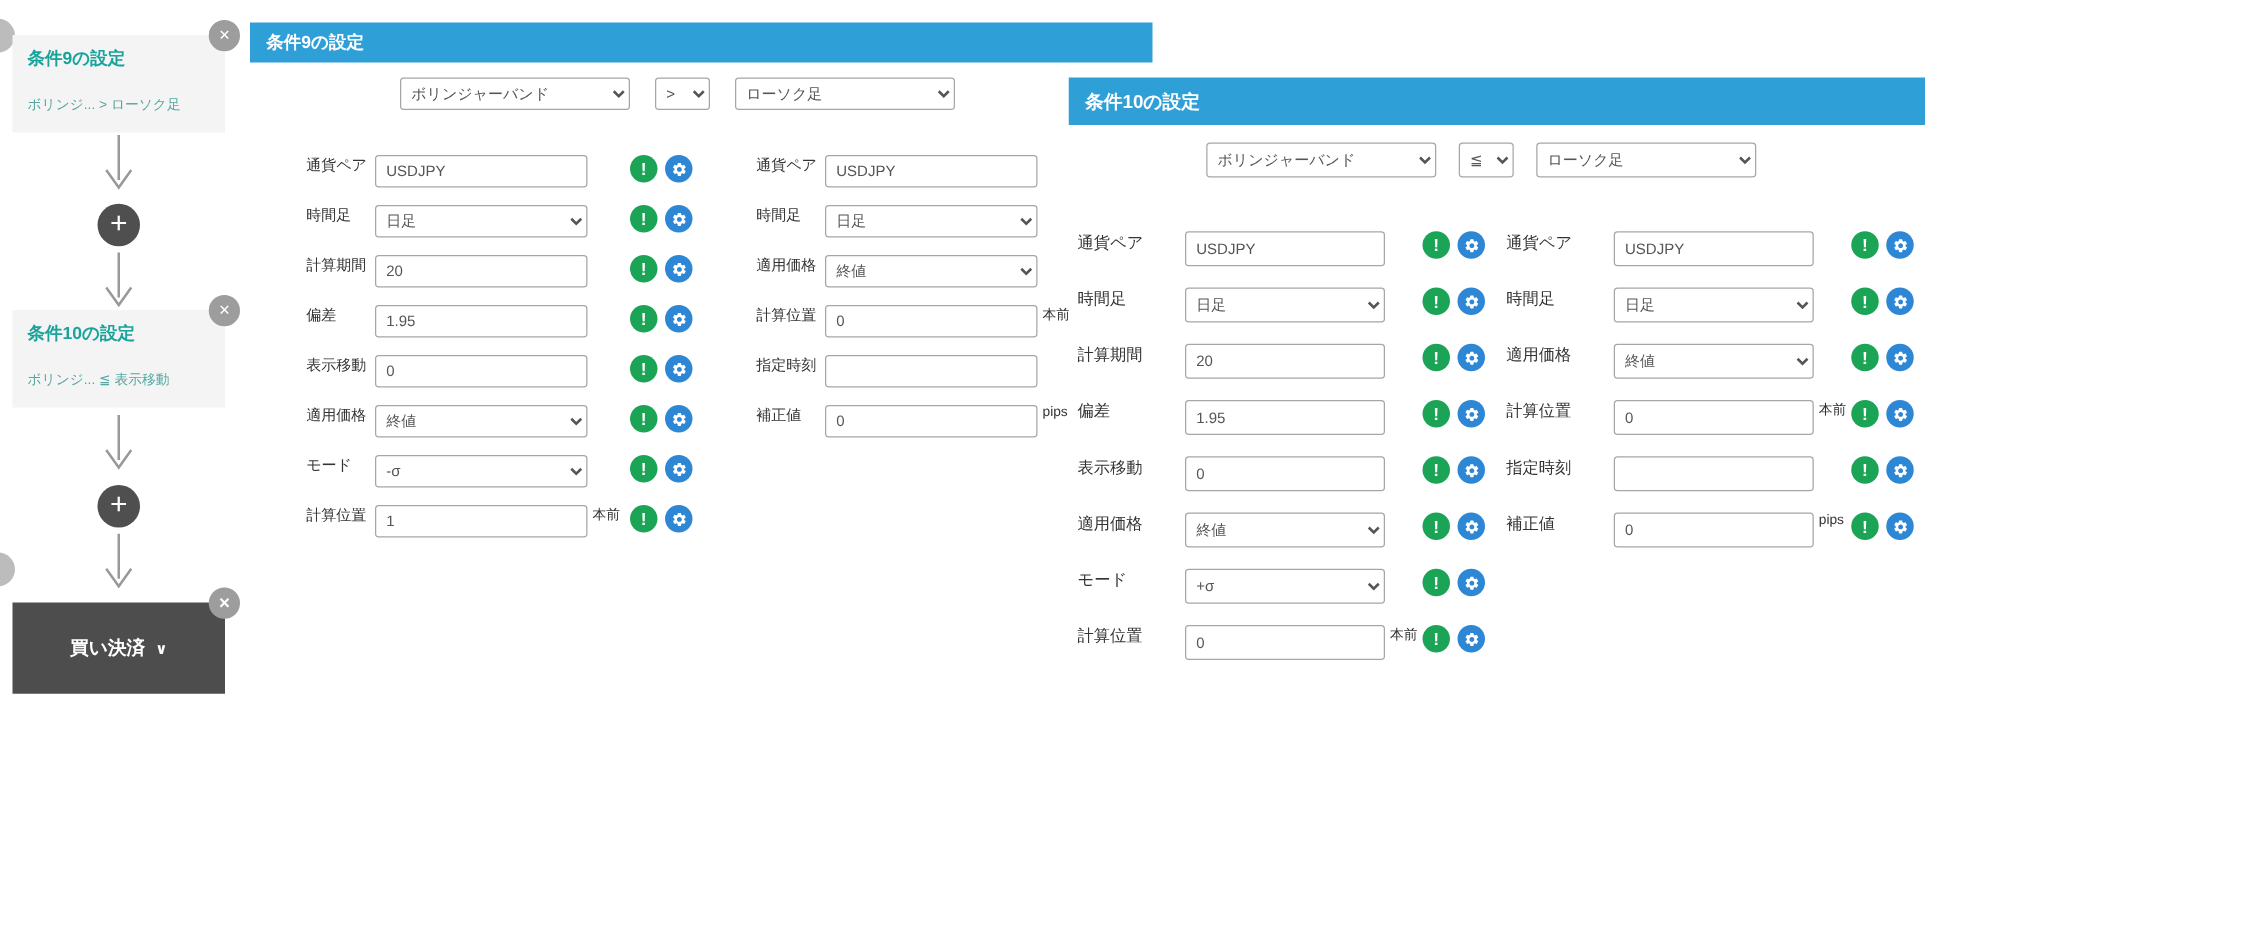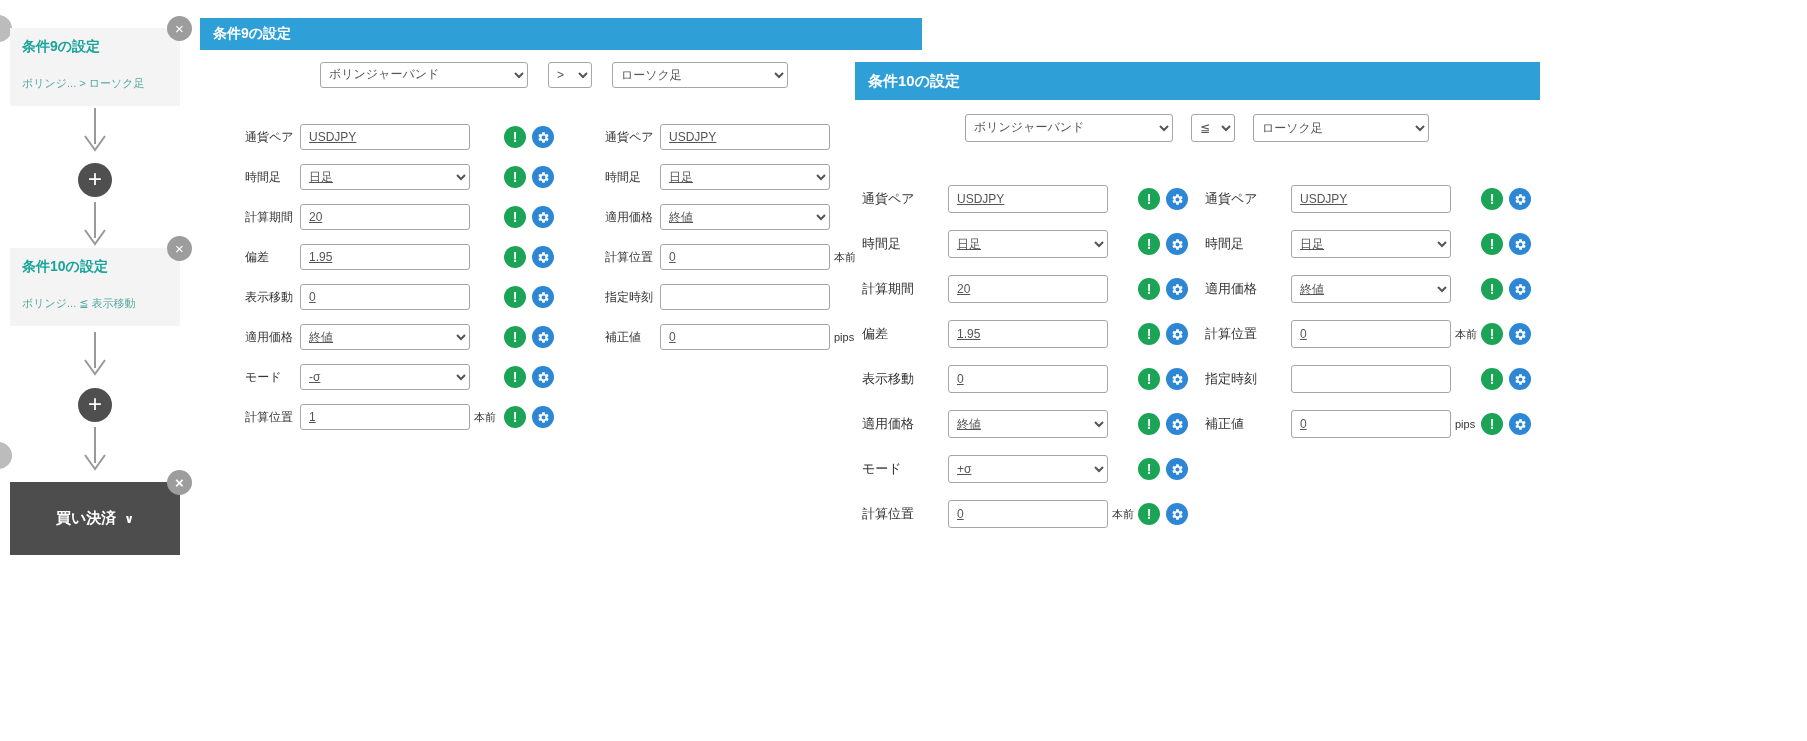--- a/index.html
+++ b/index.html
@@ -21,28 +21,28 @@
   .settle-chevron { font-size:12px; font-weight:bold; }
   .edge-circle { position:absolute; left:-15px; width:27px; height:27px; border-radius:50%; background:#bcbcbc; z-index:1; }
 
   
   .dialog { position:absolute; background:#fff; }
   .dialog-header { background:#2f9fd8; color:#fff; font-weight:bold; display:flex; align-items:center; padding:0 13px; }
   .selector-row { display:flex; align-items:center; }
   select, input[type=text] { font-family:inherit; color:#555; background:#fff; border:1px solid #a6a6a6; border-radius:3px; font-size:12px; }
   input[type=text] { padding:0 8px; }
   select { padding:0 4px; }
-  .sel-indicator { width:208px;font-family:Liberation Mono, monospace; }
+  .sel-indicator { width:184px; }
   .sel-operator  { width:44px; }
   .sel-target    { width:176px; }
 
   .col { position:absolute; }
-  .field-row { display:flex; align-items:center; }
+  .field-row { display:flex; align-items:flex-start; }
   .field-label { flex:0 0 auto; color:#333; }
-  .field-control { flex:0 0 auto;text-decoration:underline; }
+  .field-control { flex:0 0 auto; }
   .field-suffix { flex:0 0 auto; font-size:11px; color:#333; padding-left:4px; }
   .icon-circle { flex:0 0 auto; width:22px; height:22px; border-radius:50%; display:flex; align-items:center; justify-content:center; cursor:pointer; }
   .icon-alert { background:#1ba456; color:#fff; font-weight:bold; font-size:14px; }
   .icon-gear { background:#2d87d5; margin-left:6px; }
   .icon-gear svg { width:13px; height:13px; fill:#fff; }
 
   
   #dialog9 { left:200px; top:18px; width:722px; height:545px; z-index:2; }
   #dialog9 .dialog-header { height:32px; font-size:14px; }
   #dialog9 .selector-row { padding:12px 0 0 120px; gap:20px; }

